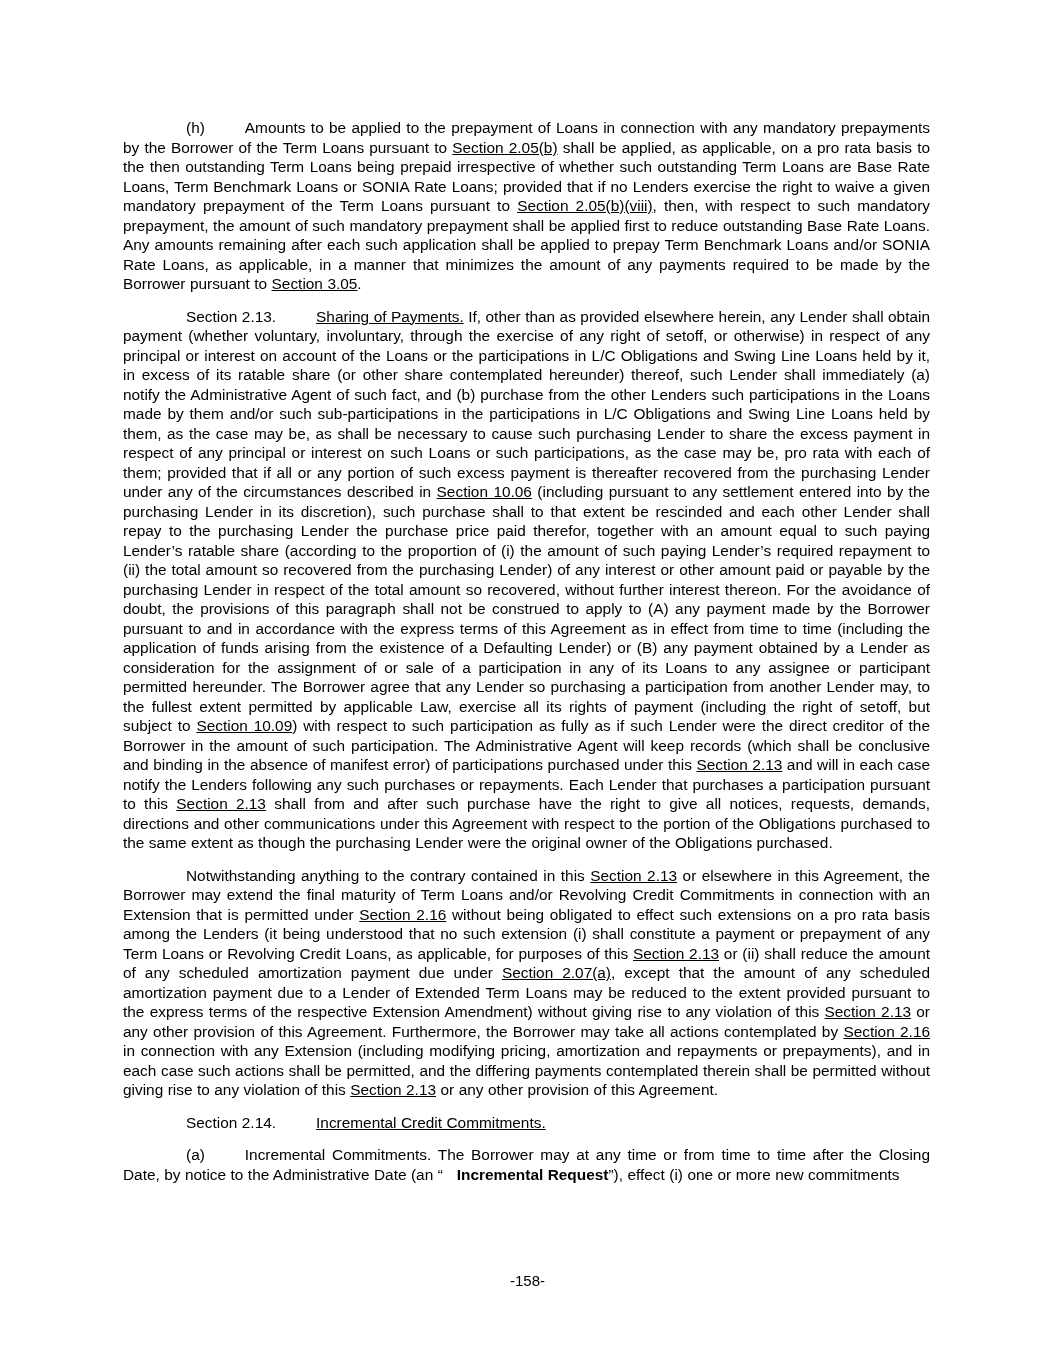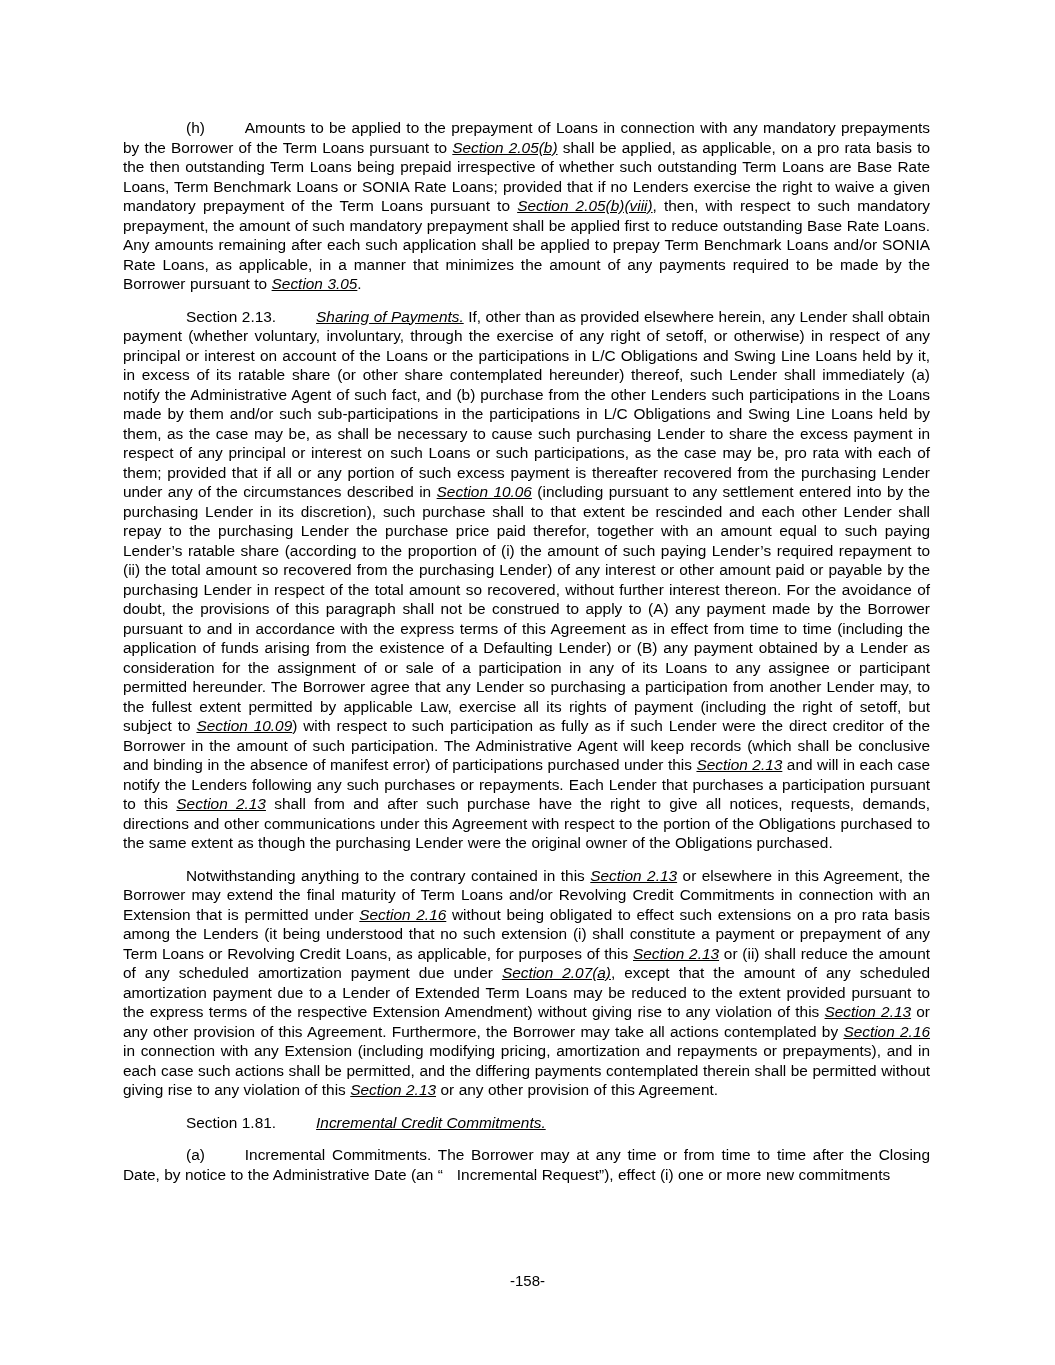--- a/index.html
+++ b/index.html
@@ -21,37 +21,37 @@
   }
   .para {
     margin: 0 0 13px 0;
     text-align: justify;
     text-indent: 63px;
     font-size: 15.4px;
     line-height: 19.5px;
     word-spacing: 0.2px;
   }
   .tab { display: inline-block; width: 40px; }
-  .u { text-decoration: underline; font-style: italic; }
-  .b { font-weight: normal; padding-left: 14px; }
+  .u { text-decoration: underline; }
+  .b { font-weight: bold; padding-left: 14px; }
   .serif { font-family: Liberation Sans, sans-serif; }
   .footer {
     position: absolute;
     bottom: 76px;
     left: 0;
     right: 0;
     text-align: center;
     font-size: 15px;
   }
 </style>
 </head>
 <body>
 
 <div class="page">
   <div class="content" id="doc-body">
       <p class="para"><span class="">(h)</span><span class="tab"></span><span class="">Amounts to be applied to the prepayment of Loans in connection with any mandatory prepayments by the Borrower of the Term Loans pursuant to </span><span class="u">Section 2.05(b)</span><span class=""> shall be applied, as applicable, on a pro rata basis to the then outstanding Term Loans being prepaid irrespective of whether such outstanding Term Loans are Base Rate Loans, Term Benchmark Loans or SONIA Rate Loans; provided that if no Lenders exercise the right to waive a given mandatory prepayment of the Term Loans pursuant to </span><span class="u">Section 2.05(b)(viii)</span><span class="">, then, with respect to such mandatory prepayment, the amount of such mandatory prepayment shall be applied first to reduce outstanding Base Rate Loans.  Any amounts remaining after each such application shall be applied to prepay Term Benchmark Loans and/or SONIA Rate Loans, as applicable, in a manner that minimizes the amount of any payments required to be made by the Borrower pursuant to </span><span class="u">Section 3.05</span><span class="">.</span></p>
       <p class="para"><span class="">Section 2.13.</span><span class="tab"></span><span class="u">Sharing of Payments.</span><span class="">  If, other than as provided elsewhere herein, any Lender shall obtain payment (whether voluntary, involuntary, through the exercise of any right of setoff, or otherwise) in respect of any principal or interest on account of the Loans or the participations in L/C Obligations and Swing Line Loans held by it, in excess of its ratable share (or other share contemplated hereunder) thereof, such Lender shall immediately (a) notify the Administrative Agent of such fact, and (b) purchase from the other Lenders such participations in the Loans made by them and/or such sub-participations in the participations in L/C Obligations and Swing Line Loans held by them, as the case may be, as shall be necessary to cause such purchasing Lender to share the excess payment in respect of any principal or interest on such Loans or such participations, as the case may be, pro rata with each of them; provided that if all or any portion of such excess payment is thereafter recovered from the purchasing Lender under any of the circumstances described in </span><span class="u">Section 10.06</span><span class=""> (including pursuant to any settlement entered into by the purchasing Lender in its discretion), such purchase shall to that extent be rescinded and each other Lender shall repay to the purchasing Lender the purchase price paid therefor, together with an amount equal to such paying </span><span class="serif">Lender’s ratable share (according to the proportion of (i) the amount of such paying Lender’s required repayment to </span><span class="">(ii) the total amount so recovered from the purchasing Lender) of any interest or other amount paid or payable by the purchasing Lender in respect of the total amount so recovered, without further interest thereon.  For the avoidance of doubt, the provisions of this paragraph shall not be construed to apply to (A) any payment made by the Borrower pursuant to and in accordance with the express terms of this Agreement as in effect from time to time (including the application of funds arising from the existence of a Defaulting Lender) or (B) any payment obtained by a Lender as consideration for the assignment of or sale of a participation in any of its Loans to any assignee or participant permitted hereunder.  The Borrower agree that any Lender so purchasing a participation from another Lender may, to the fullest extent permitted by applicable Law, exercise all its rights of payment (including the right of setoff, but subject to </span><span class="u">Section 10.09</span><span class="">) with respect to such participation as fully as if such Lender were the direct creditor of the Borrower in the amount of such participation.  The Administrative Agent will keep records (which shall be conclusive and binding in the absence of manifest error) of participations purchased under this </span><span class="u">Section 2.13</span><span class=""> and will in each case notify the Lenders following any such purchases or repayments.  Each Lender that purchases a participation pursuant to this </span><span class="u">Section 2.13</span><span class=""> shall from and after such purchase have the right to give all notices, requests, demands, directions and other communications under this Agreement with respect to the portion of the Obligations purchased to the same extent as though the purchasing Lender were the original owner of the Obligations purchased.</span></p>
       <p class="para"><span class="">Notwithstanding anything to the contrary contained in this </span><span class="u">Section 2.13</span><span class=""> or elsewhere in this Agreement, the Borrower may extend the final maturity of Term Loans and/or Revolving Credit Commitments in connection with an Extension that is permitted under </span><span class="u">Section 2.16</span><span class=""> without being obligated to effect such extensions on a pro rata basis among the Lenders (it being understood that no such extension (i) shall constitute a payment or prepayment of any Term Loans or Revolving Credit Loans, as applicable, for purposes of this </span><span class="u">Section 2.13</span><span class=""> or (ii) shall reduce the amount of any scheduled amortization payment due under </span><span class="u">Section 2.07(a)</span><span class="">, except that the amount of any scheduled amortization payment due to a Lender of Extended Term Loans may be reduced to the extent provided pursuant to the express terms of the respective Extension Amendment) without giving rise to any violation of this </span><span class="u">Section 2.13</span><span class=""> or any other provision of this Agreement.  Furthermore, the Borrower may take all actions contemplated by </span><span class="u">Section 2.16</span><span class=""> in connection with any Extension (including modifying pricing, amortization and repayments or prepayments), and in each case such actions shall be permitted, and the differing payments contemplated therein shall be permitted without giving rise to any violation of this </span><span class="u">Section 2.13</span><span class=""> or any other provision of this Agreement.</span></p>
-      <p class="para"><span class="">Section 1.81.</span><span class="tab"></span><span class="u">Incremental Credit Commitments.</span></p>
+      <p class="para"><span class="">Section 2.14.</span><span class="tab"></span><span class="u">Incremental Credit Commitments.</span></p>
       <p class="para"><span class="">(a)</span><span class="tab"></span><span class="">Incremental Commitments.  The Borrower may at any time or from time to time after the Closing </span><span class="serif">Date, by notice to the Administrative Date (an “</span><span class="b">Incremental Request</span><span class="serif">”), effect (i) one or more new commitments</span></p>
     </div>
   <div class="footer">-158-</div>
 </div>
 
 </body></html>

